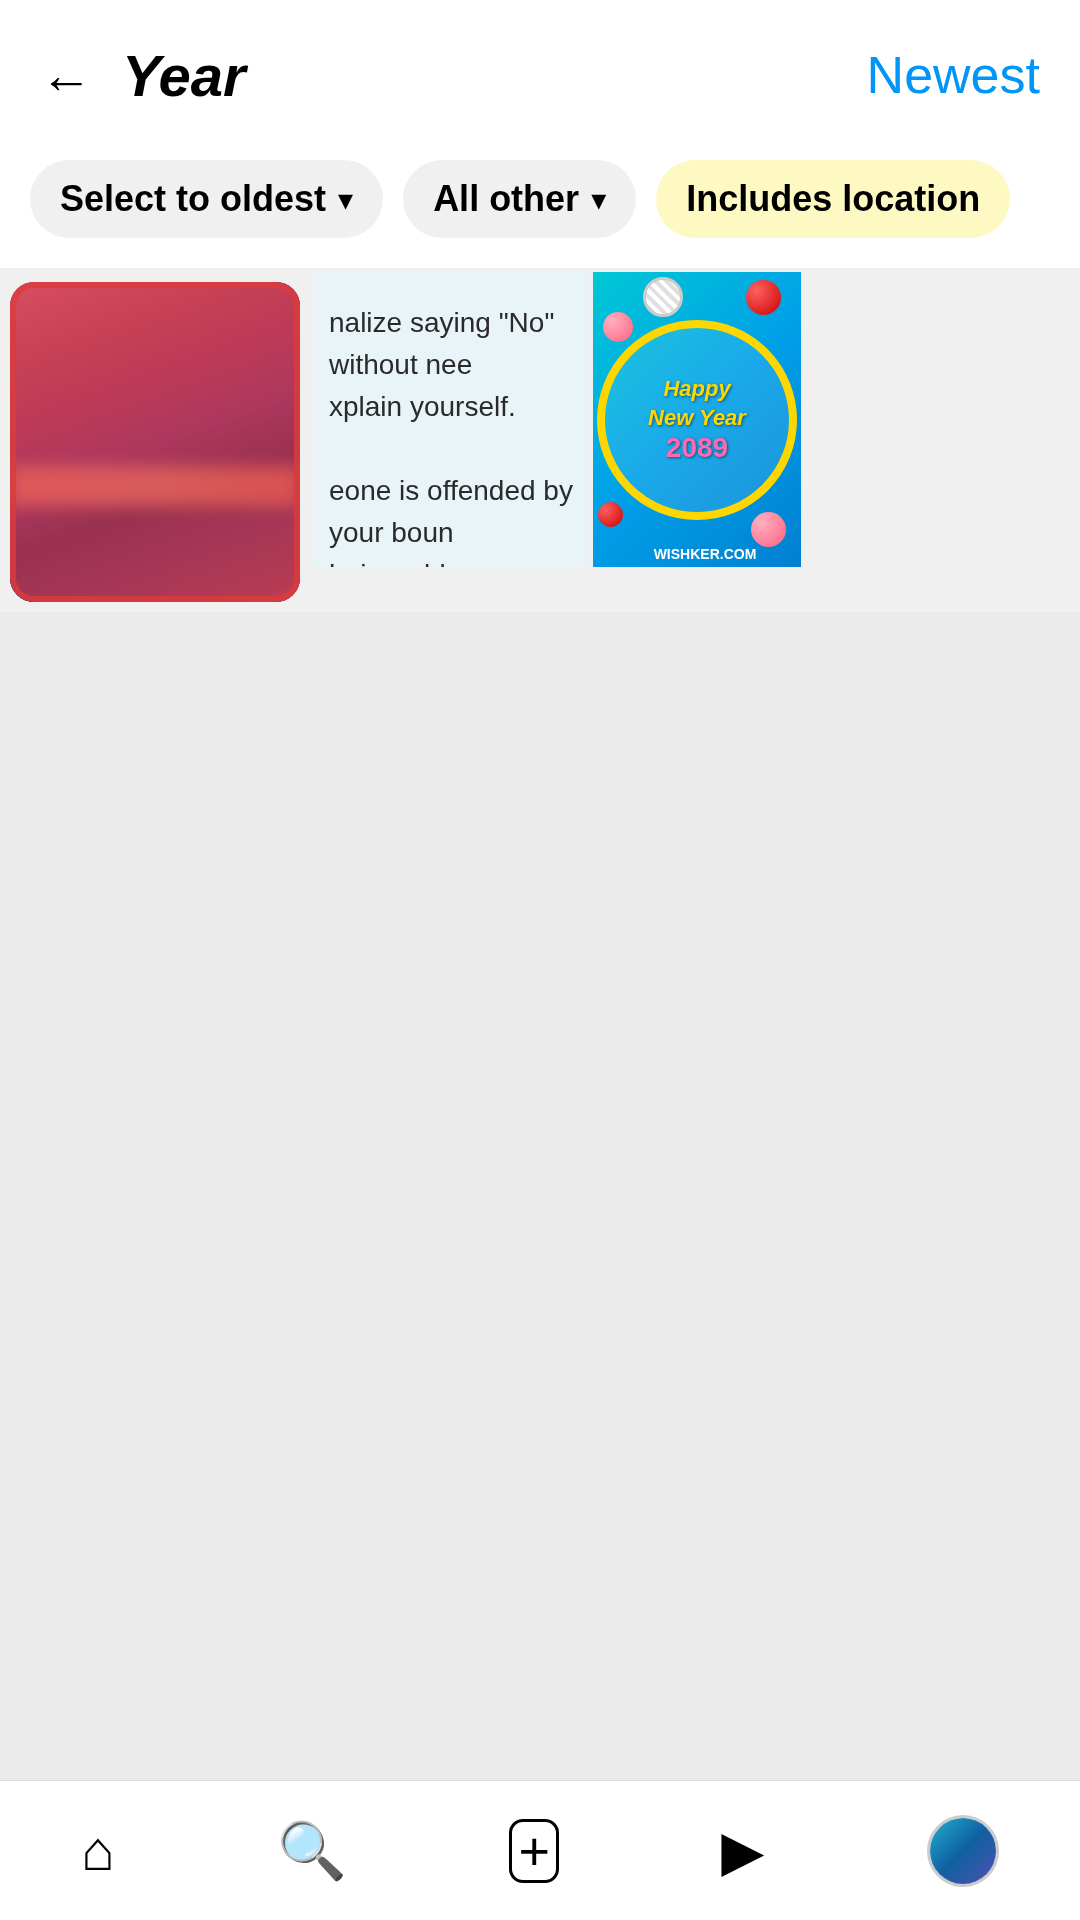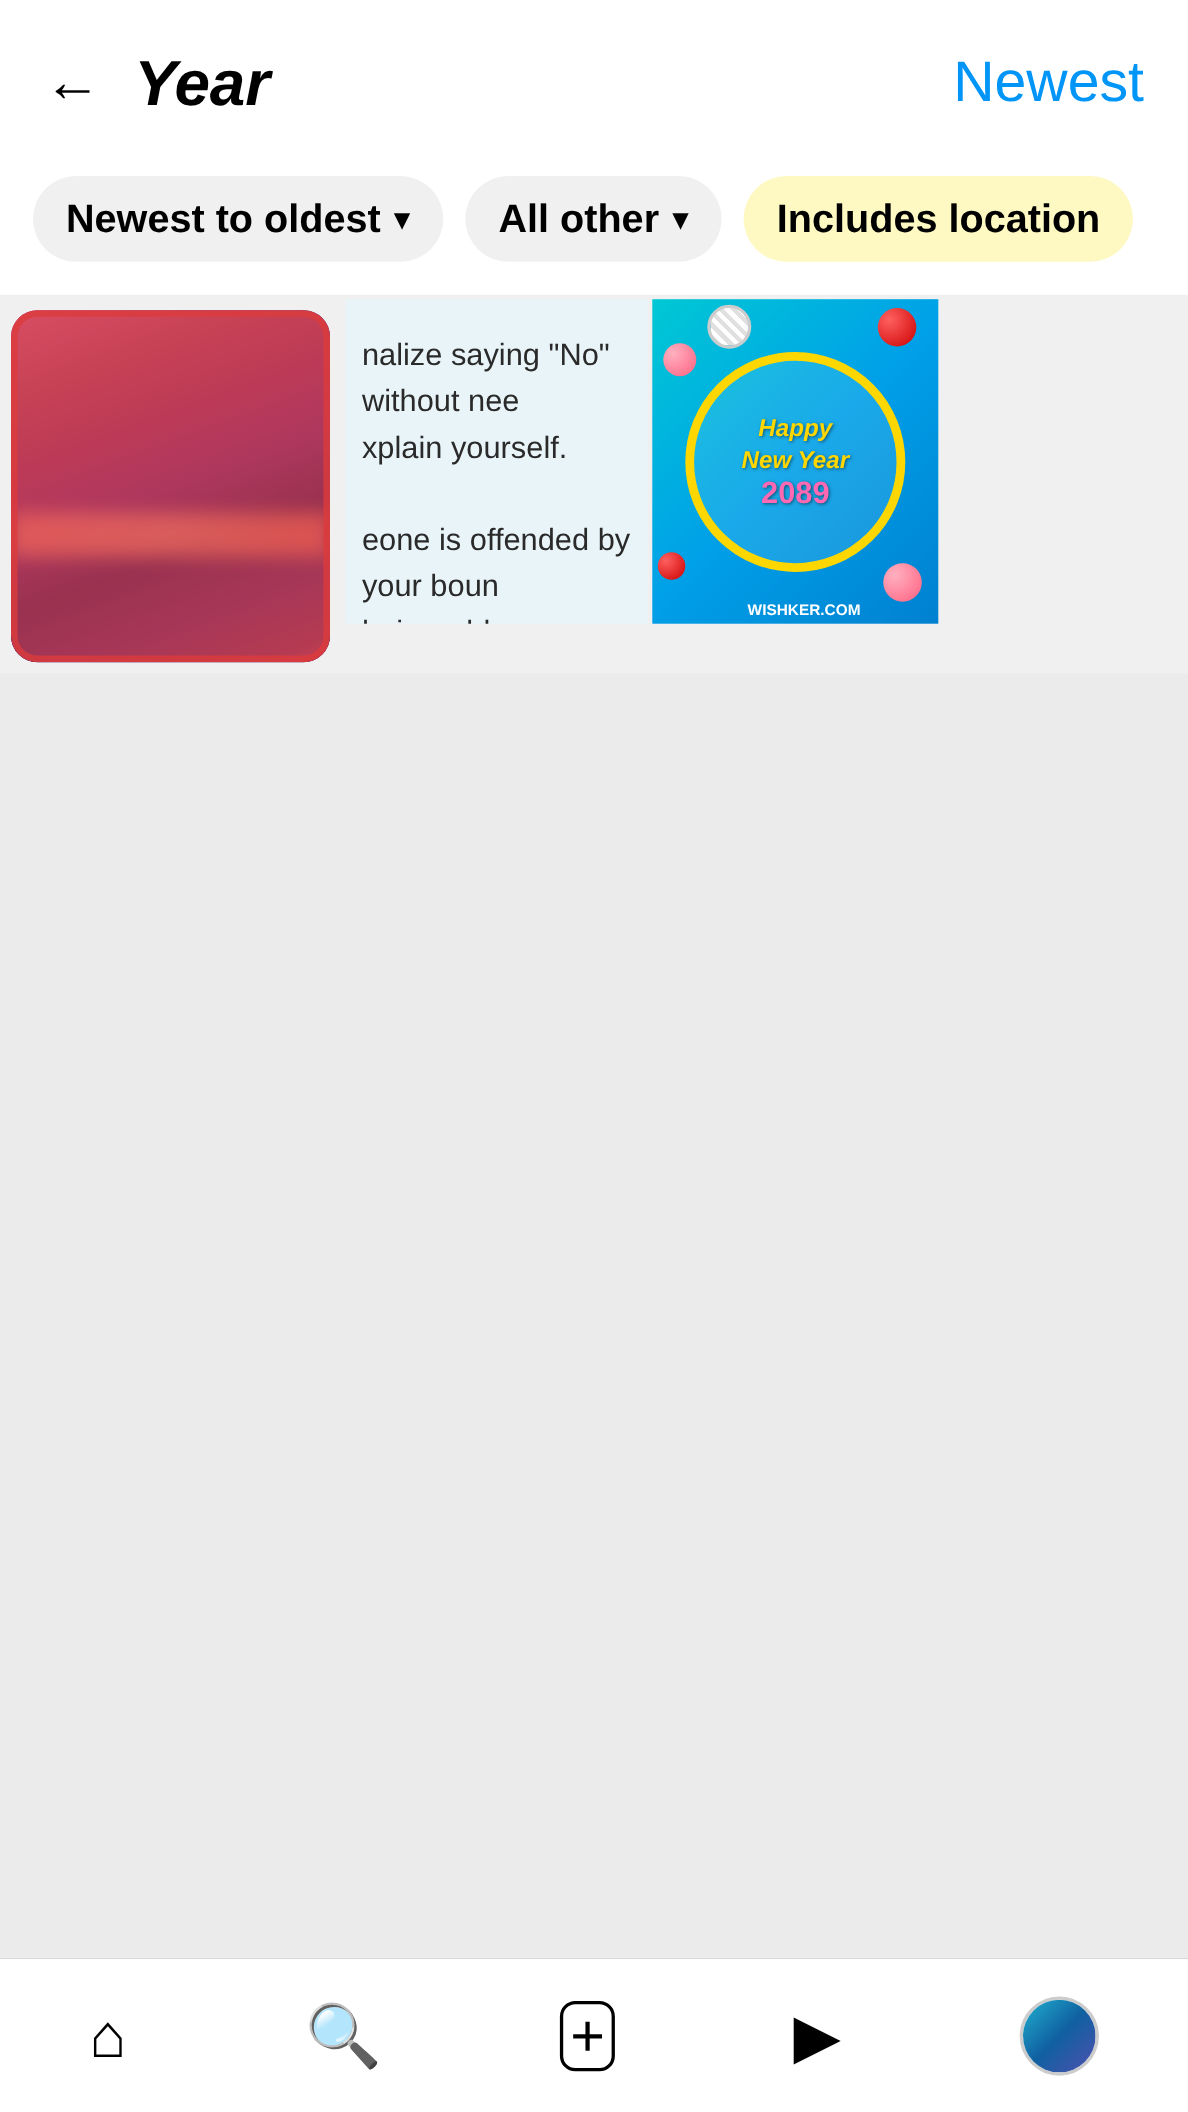--- a/index.html
+++ b/index.html
@@ -144,21 +144,21 @@
     }
     .post-second-text {
       padding: 30px 15px;
       font-size: 28px;
       line-height: 1.5;
       color: #2a2a2a;
     }
 
     
     .post-third {
-      width: 260px;
+      width: 208px;
       height: 295px;
       background: linear-gradient(135deg, #00c8d4 0%, #00a0e8 50%, #0080d0 100%);
       overflow: hidden;
       position: relative;
     }
     .post-third-content {
       width: 100%;
       height: 100%;
       display: flex;
       flex-direction: column;
@@ -274,21 +274,21 @@
 <div class="header">
   <div class="header-left">
     <span class="back-arrow">←</span>
     <span class="header-title">Year</span>
   </div>
   <button class="select-button">Newest</button>
 </div>
 
 <div class="filter-bar">
   <button class="filter-chip">
-    <span class="filter-chip-label">Newest to oldest</span>
+    <span class="filter-chip-label">Select to oldest</span>
     <span class="filter-chip-arrow">▾</span>
   </button>
   <button class="filter-chip">
     <span class="filter-chip-label">All other</span>
     <span class="filter-chip-arrow">▾</span>
   </button>
   <button class="filter-chip filter-chip-location">
     <span class="filter-chip-label">Includes location</span>
   </button>
 </div>

